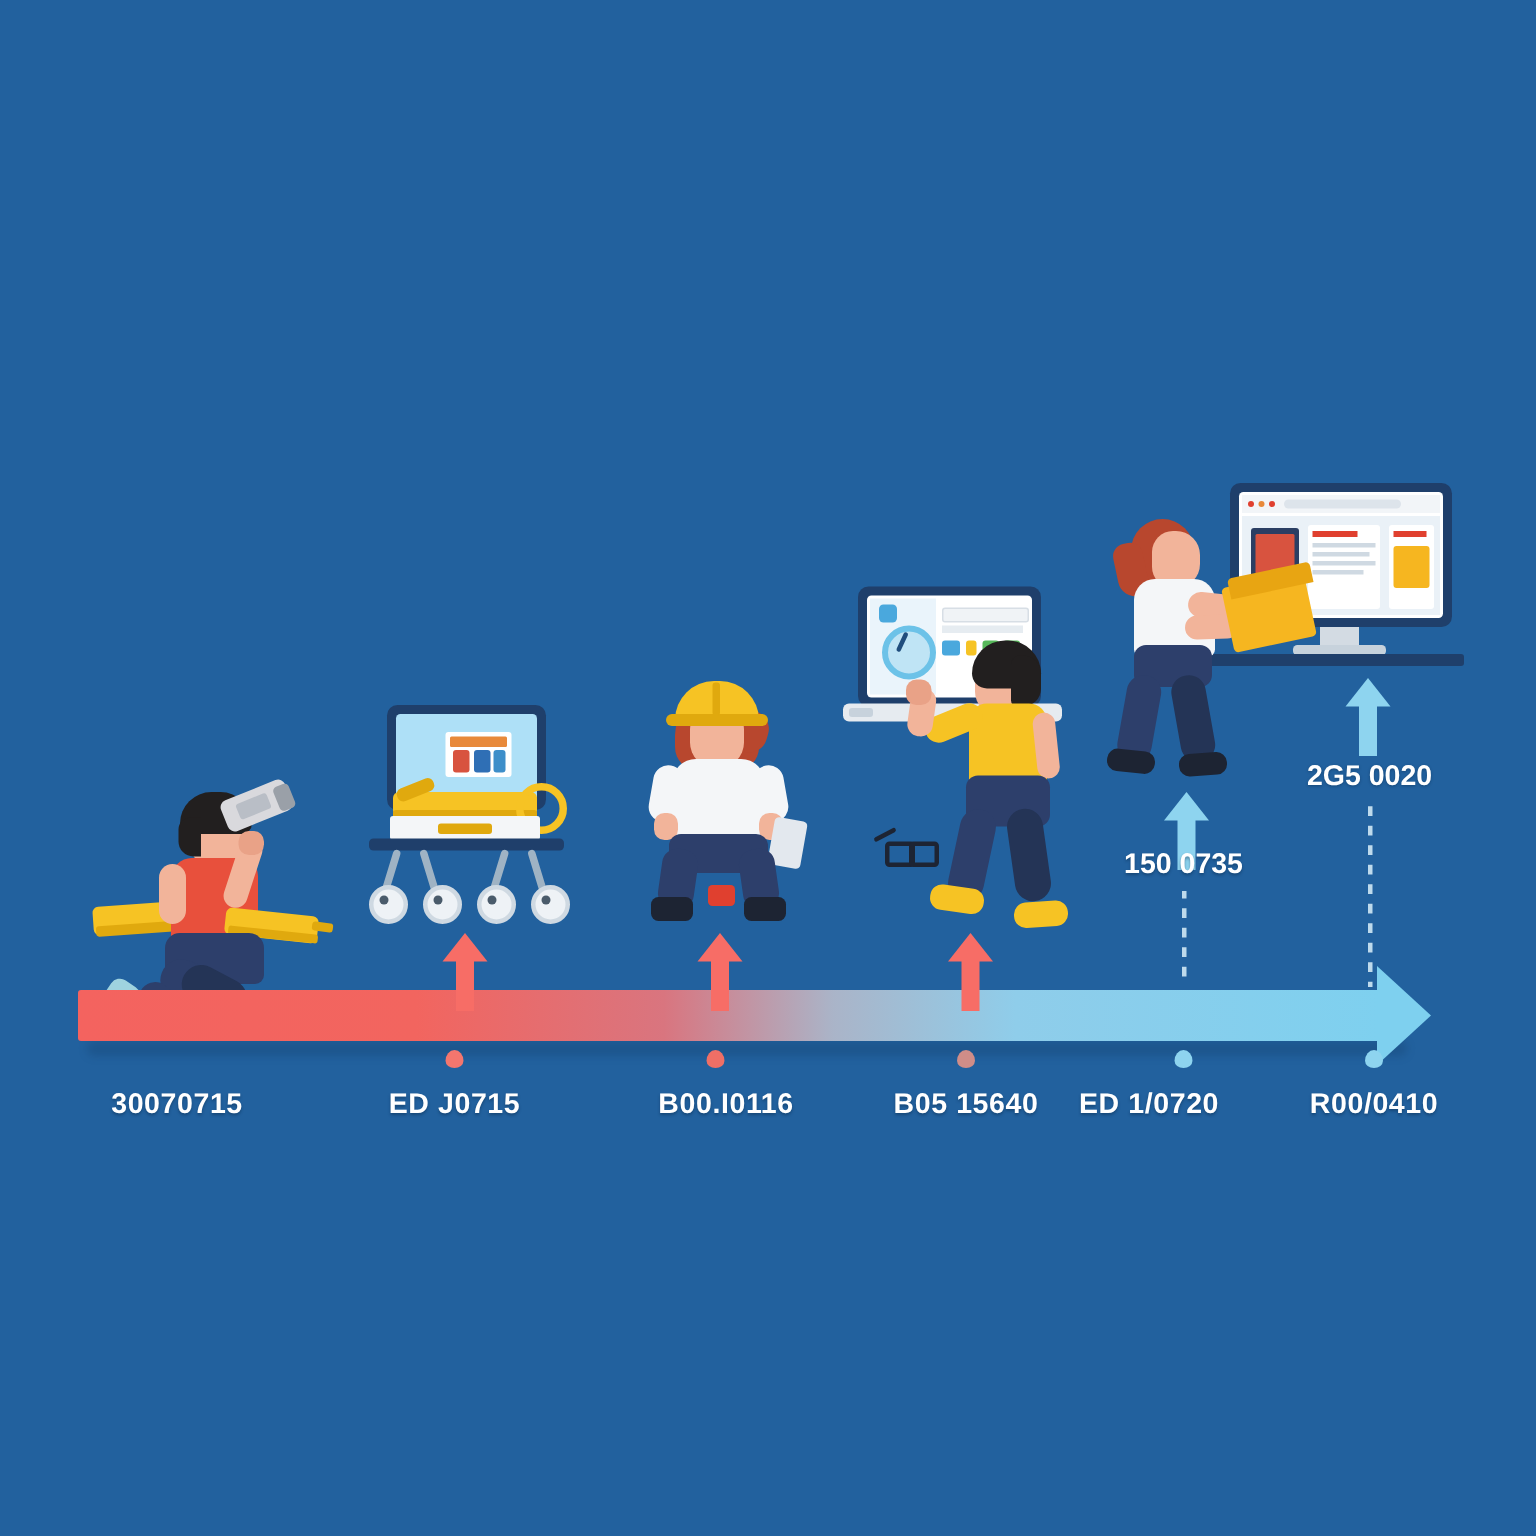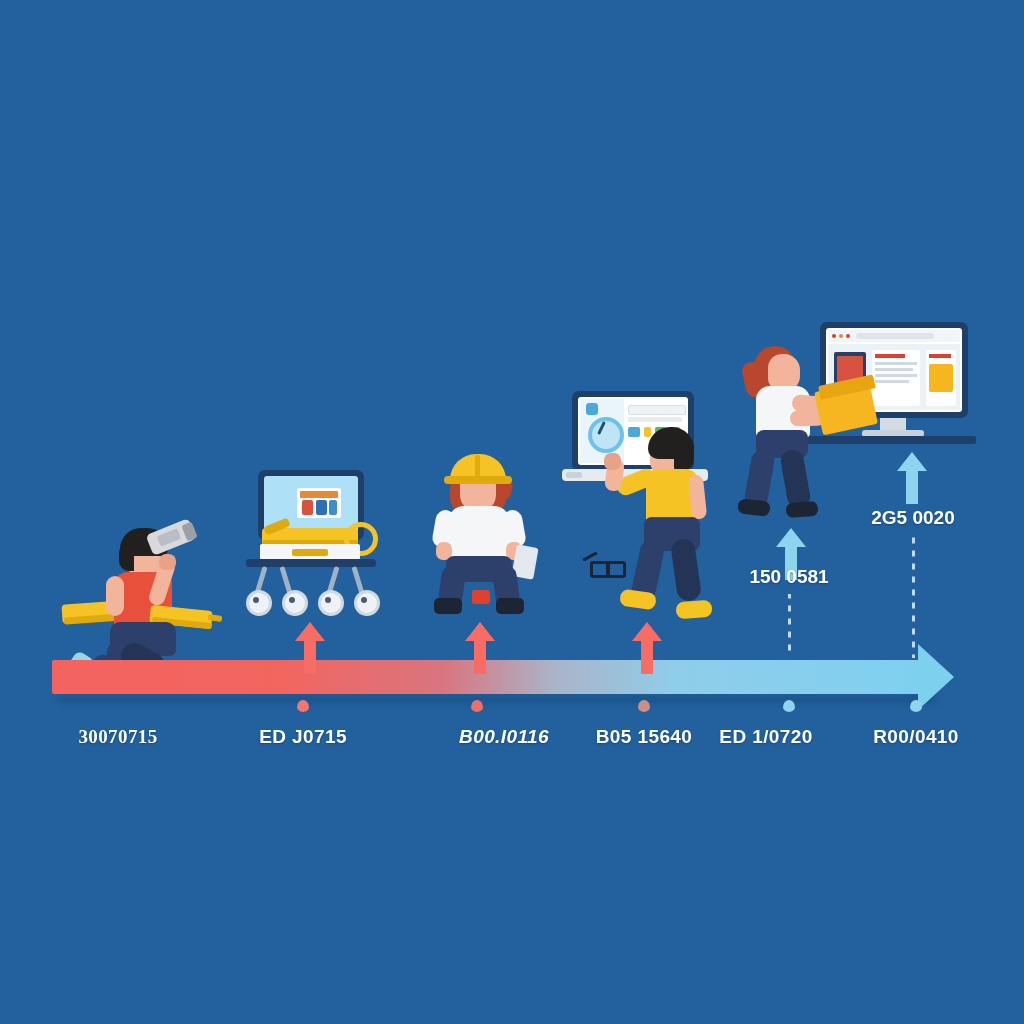--- a/index.html
+++ b/index.html
@@ -275,29 +275,29 @@
     <div class="sc navy" style="left:10px;top:128px;width:23px;height:58px;border-radius:11px;transform:rotate(10deg);"></div>
     <div class="sc navy2" style="left:46px;top:128px;width:23px;height:58px;border-radius:11px;transform:rotate(-10deg);"></div>
     <div class="sc shoe" style="left:0px;top:178px;width:32px;height:15px;border-radius:7px;transform:rotate(6deg);"></div>
     <div class="sc shoe" style="left:48px;top:180px;width:32px;height:15px;border-radius:7px;transform:rotate(-4deg);"></div>
   </div>
 
   <div class="tl-shadow"></div>
   <div class="tl-bar"></div>
 
   <div id="ticks">
-      <div class="tl-label" style="left: 118px; font-family: Liberation Serif, serif;">30070715</div>
+      <div class="tl-label" style="left: 118px;">30070715</div>
       <div class="pin" style="left: 297px; top: 700px;">
         <div class="drop" style="background: rgb(244, 118, 110);"></div>
       </div>
       <div class="tl-label" style="left: 303px;">ED J0715</div>
       <div class="pin" style="left: 471px; top: 700px;">
         <div class="drop" style="background: rgb(239, 111, 102);"></div>
       </div>
-      <div class="tl-label" style="left: 504px; font-style: italic;">B00.I0116</div>
+      <div class="tl-label" style="left: 484px;">B00.I0116</div>
       <div class="pin" style="left: 638px; top: 700px;">
         <div class="drop" style="background: rgb(208, 141, 136);"></div>
       </div>
       <div class="tl-label" style="left: 644px;">B05 15640</div>
       <div class="pin" style="left: 783px; top: 700px;">
         <div class="drop" style="background: rgb(142, 212, 239);"></div>
       </div>
       <div class="tl-label" style="left: 766px;">ED 1/0720</div>
       <div class="pin" style="left: 910px; top: 700px;">
         <div class="drop" style="background: rgb(142, 212, 239);"></div>
@@ -322,20 +322,20 @@
         <div class="head"></div>
         <div class="shaft"></div>
       </div>
       <div class="up-arrow blue" style="left: 897px; top: 452px;">
         <div class="head"></div>
         <div class="shaft"></div>
       </div>
     </div>
 
   <div id="callouts">
-      <div class="float-label" style="left: 789px; top: 566px;">150 0581</div>
+      <div class="float-label" style="left: 789px; top: 566px;">150 0735</div>
       <div class="float-label" style="left: 913px; top: 507px;">2G5 0020</div>
     </div>
 
   <div class="dash-line" style="left:788px;top:594px;height:62px;"></div>
   <div class="dash-line" style="left:912px;top:534px;height:124px;"></div>
 
 </div>
 
 </body></html>

